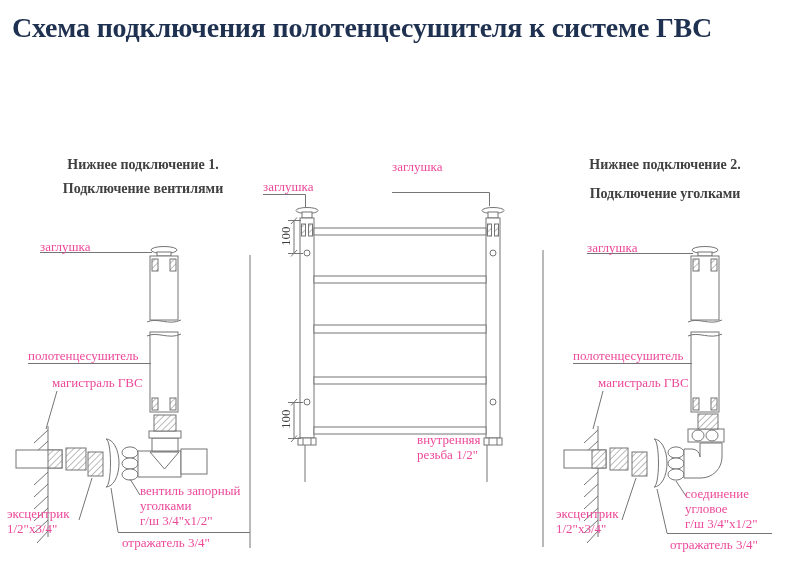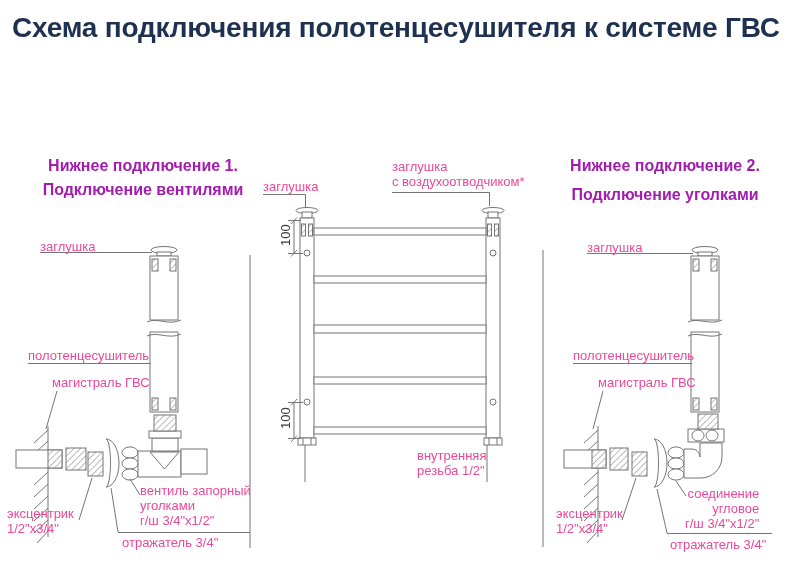--- a/index.html
+++ b/index.html
@@ -1,23 +1,23 @@
 <!DOCTYPE html>
 <html><head>
 <meta charset="utf-8">
 <style>
   html,body{margin:0;padding:0;background:#ffffff;}
   #stage{position:relative;width:800px;height:574px;background:#ffffff;overflow:hidden;
-         font-family:Liberation Sans, sans-serif;}
+         font-family:Liberation Serif, serif;}
   #art{position:absolute;left:0;top:0;}
   .txt{position:absolute;color:#ec4899;font-size:13px;line-height:15px;white-space:nowrap;}
   .ttl{position:absolute;left:12px;top:12px;width:788px;color:#1f3150;
        font-size:28px;font-weight:bold;letter-spacing:-0.2px;white-space:nowrap;}
-  .hdr{position:absolute;width:220px;text-align:center;color:#a21caf;
-       font-size:16px;font-weight:bold;white-space:nowrap;}
+  .hdr{position:absolute;width:220px;text-align:center;color:#404040;
+       font-size:14px;font-weight:bold;white-space:nowrap;}
 </style>
 </head>
 <body>
 
 <div id="stage">
 
   <svg id="art" width="800" height="574" viewBox="0 0 800 574" stroke="#757575" stroke-width="1" fill="none">
     <defs>
       <pattern id="hatch" width="4.5" height="4.5" patternUnits="userSpaceOnUse" patternTransform="rotate(45)">
         <rect width="4.5" height="4.5" fill="#ffffff" stroke="none"></rect>
@@ -192,34 +192,33 @@
   <div class="txt" style="left:140px;top:483px;">
     <div>вентиль запорный</div>
     <div>уголками</div>
     <div>г/ш 3/4"x1/2"</div>
   </div>
   <div class="txt" style="left:122px;top:535px;">отражатель 3/4"</div>
 
   <div class="txt" style="left:263px;top:179px;">заглушка</div>
   <div class="txt" style="left:392px;top:159px;">
     <div>заглушка</div>
-    <div>с воздухоотводчиком*</div>
-  </div>
-  <div class="txt" style="left:417px;top:448px;">
+  </div>
+  <div class="txt" style="left:417px;top:432px;">
     <div>внутренняя</div>
     <div>резьба 1/2"</div>
   </div>
 
   <div class="txt" style="left:587px;top:240px;">заглушка</div>
   <div class="txt" style="left:573px;top:348px;">полотенцесушитель</div>
   <div class="txt" style="left:598px;top:375px;">магистраль ГВС</div>
   <div class="txt" style="left:556px;top:506px;">
     <div>эксцентрик</div>
     <div>1/2"x3/4"</div>
   </div>
-  <div class="txt" style="left:685px;top:486px;text-align:right;">
+  <div class="txt" style="left:685px;top:486px;">
     <div>соединение</div>
     <div>угловое</div>
     <div>г/ш 3/4"x1/2"</div>
   </div>
   <div class="txt" style="left:670px;top:537px;">отражатель 3/4"</div>
 
 </div>
 
 </body></html>

